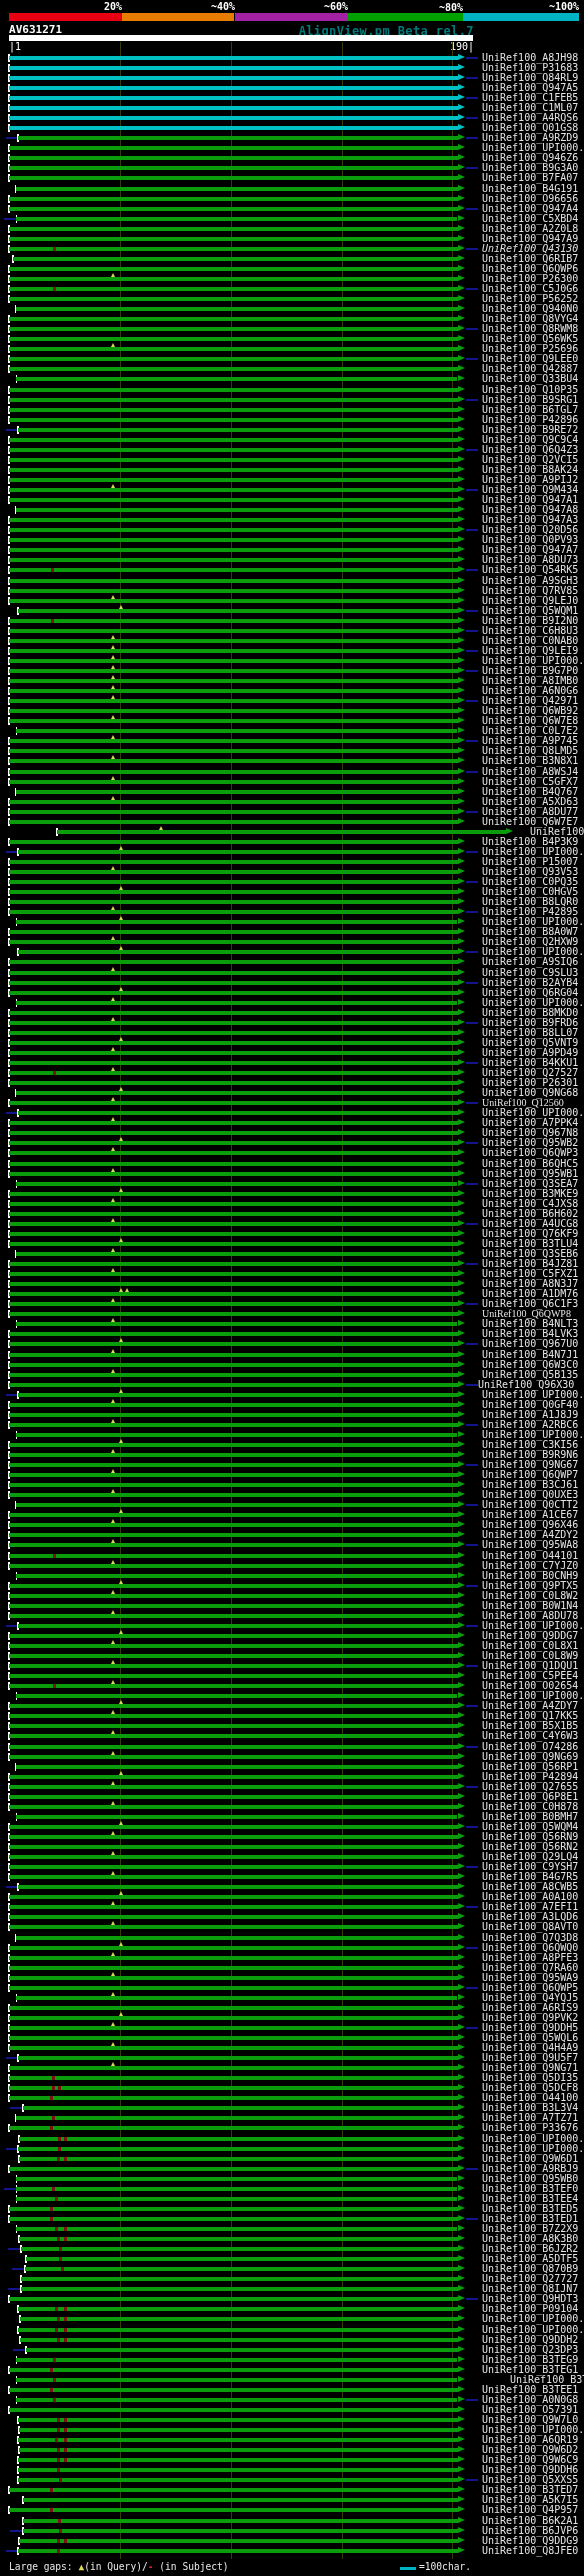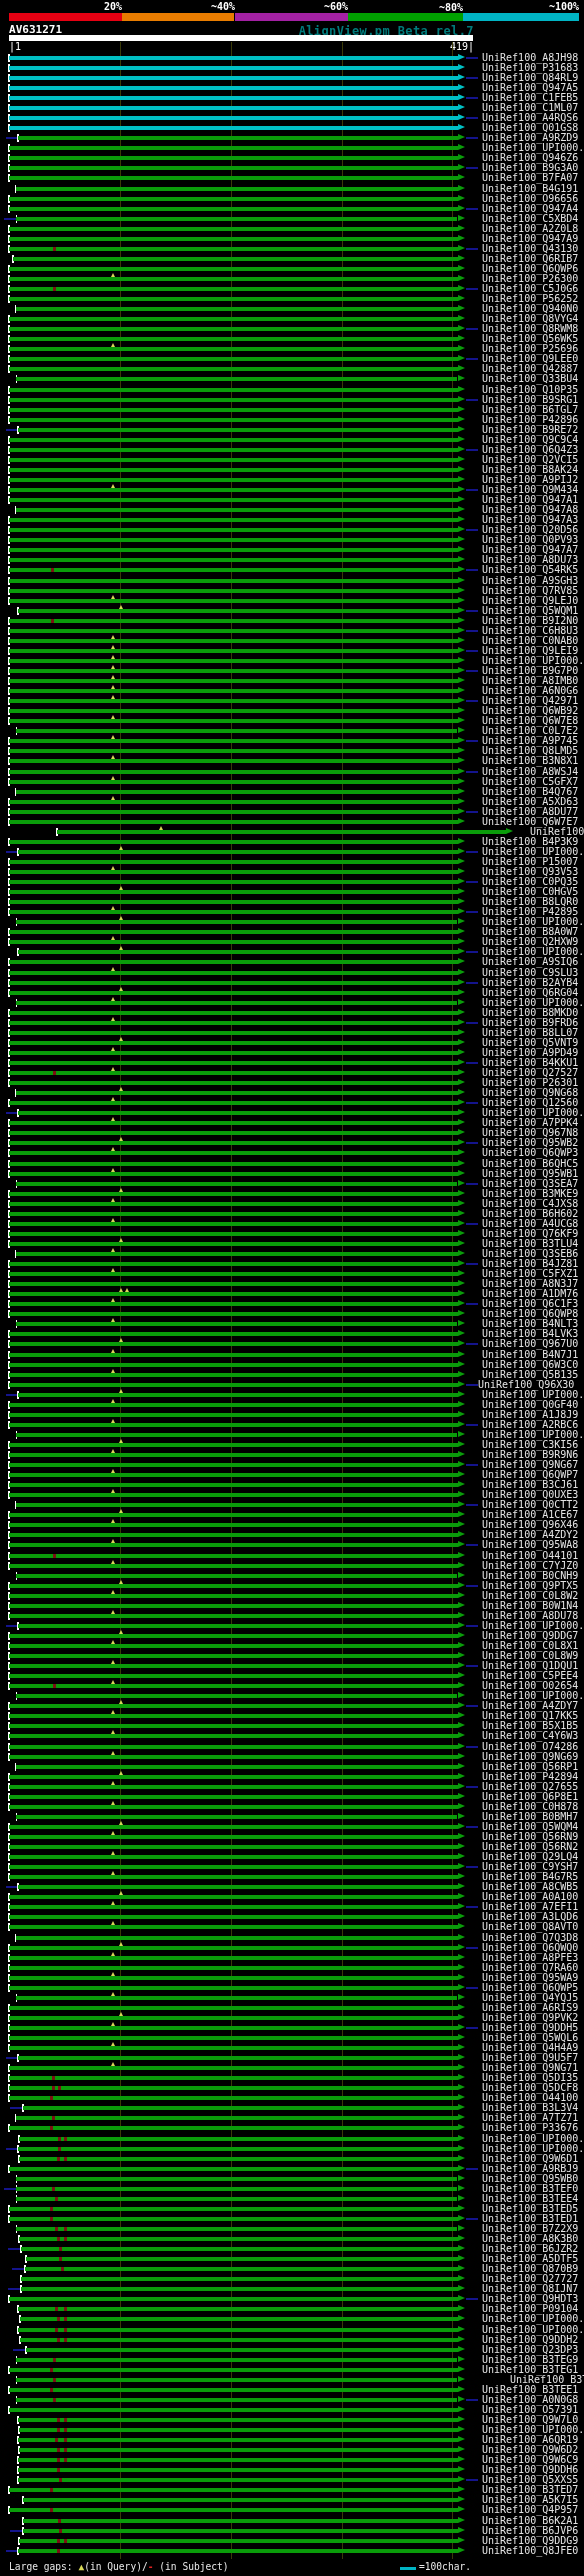--- a/index.html
+++ b/index.html
@@ -43,21 +43,21 @@
     <div class="abs seg" style="left: 235px; width: 113px; background: rgb(163, 33, 163); top: 12.8px; height: 8.2px;"></div>
     <div class="abs seg" style="left: 348px; width: 115px; background: rgb(0, 160, 0); top: 12.8px; height: 8.2px;"></div>
     <div class="abs seg" style="left: 463px; width: 116px; background: rgb(0, 180, 196); top: 12.8px; height: 8.2px;"></div>
   </div>
 
 <div class="abs" id="query-id">AV631271</div>
 <div class="abs" id="app-title">AlignView.pm Beta rel.7</div>
 
 <div class="abs" id="query-bar"></div>
 <div class="abs" id="ruler-start">|1</div>
-<div class="abs" id="ruler-end">419|</div>
+<div class="abs" id="ruler-end">190|</div>
 
 <div id="plot">
     <div class="abs gridline" style="left: 120px; background: rgb(58, 58, 8);"></div>
     <div class="abs gridline" style="left: 231px; background: rgb(58, 58, 8);"></div>
     <div class="abs gridline" style="left: 342px; background: rgb(58, 58, 8);"></div>
     <div class="abs gridline" style="left: 452px; background: rgb(58, 58, 8);"></div>
     <div class="abs" style="left: 0px; top: 55px; width: 585px; height: 10px;">
       <div class="abs tick" style="left: 8.2px; top: -0.9px;"></div>
       <div class="abs bar" style="left: 9.1px; width: 449px; top: 0.9px; background: rgb(0, 192, 196);"></div>
       <div class="abs arrow" style="left: 458px; top: -0.9px; border-left: 7.3px solid rgb(0, 192, 196);"></div>
@@ -173,21 +173,21 @@
       <div class="abs bar" style="left: 9.1px; width: 449px; top: 0.9px; background: rgb(10, 156, 10);"></div>
       <div class="abs arrow" style="left: 458px; top: -0.9px; border-left: 7.3px solid rgb(10, 156, 10);"></div>
       <div class="abs row-label" style="left: 482px; top: -1.8px;">UniRef100_A2Z0L8</div>
     </div>
     <div class="abs" style="left: 0px; top: 236px; width: 585px; height: 10px;">
       <div class="abs tick" style="left: 8.2px; top: -0.9px;"></div>
       <div class="abs bar" style="left: 9.1px; width: 449px; top: 0.9px; background: rgb(10, 156, 10);"></div>
       <div class="abs arrow" style="left: 458px; top: -0.9px; border-left: 7.3px solid rgb(10, 156, 10);"></div>
       <div class="abs row-label" style="left: 482px; top: -1.8px;">UniRef100_Q947A9</div>
     </div>
-    <div class="abs" style="left: 0px; top: 246px; width: 585px; height: 10px;">
+    <div class="abs" style="left: 0px; top: 246px; width: 585px; height: 10px; font-style: italic;">
       <div class="abs tick" style="left: 8.2px; top: -0.9px;"></div>
       <div class="abs bar" style="left: 9.1px; width: 449px; top: 0.9px; background: rgb(10, 156, 10);"></div>
       <div class="abs arrow" style="left: 458px; top: -0.9px; border-left: 7.3px solid rgb(10, 156, 10);"></div>
       <div class="abs flank" style="left: 466px; width: 12px; top: 1.8px;"></div>
       <div class="abs gapmark" style="left: 53px; top: 0.9px;"></div>
       <div class="abs row-label" style="left: 482px; top: -1.8px;">UniRef100_Q43130</div>
     </div>
     <div class="abs" style="left: 0px; top: 256px; width: 585px; height: 10px;">
       <div class="abs tick" style="left: 12px; top: -0.9px;"></div>
       <div class="abs bar" style="left: 12.8px; width: 445px; top: 0.9px; background: rgb(10, 156, 10);"></div>
@@ -747,21 +747,21 @@
       <div class="abs arrow" style="left: 458px; top: -0.9px; border-left: 7.3px solid rgb(10, 156, 10);"></div>
       <div class="abs row-label" style="left: 482px; top: -1.8px;">UniRef100_P26301</div>
     </div>
     <div class="abs" style="left: 0px; top: 1090px; width: 585px; height: 10px;">
       <div class="abs tick" style="left: 14.6px; top: -0.9px;"></div>
       <div class="abs bar" style="left: 15.5px; width: 442px; top: 0.9px; background: rgb(10, 156, 10);"></div>
       <div class="abs arrow" style="left: 458px; top: -0.9px; border-left: 7.3px solid rgb(10, 156, 10);"></div>
       <div class="abs tri" style="left: 119px; top: -2.7px;"></div>
       <div class="abs row-label" style="left: 482px; top: -1.8px;">UniRef100_Q9NG68</div>
     </div>
-    <div class="abs" style="left: 0px; top: 1100px; width: 521px; height: 10px;">
+    <div class="abs" style="left: 0px; top: 1100px; width: 521px; height: 10px; font-family: Liberation Serif, serif;">
       <div class="abs tick" style="left: 8.2px; top: -0.9px;"></div>
       <div class="abs bar" style="left: 9.1px; width: 449px; top: 0.9px; background: rgb(10, 156, 10);"></div>
       <div class="abs arrow" style="left: 458px; top: -0.9px; border-left: 7.3px solid rgb(10, 156, 10);"></div>
       <div class="abs flank" style="left: 466px; width: 12px; top: 1.8px;"></div>
       <div class="abs tri" style="left: 111px; top: -2.7px;"></div>
       <div class="abs row-label" style="left: 482px; top: -1.8px;">UniRef100_Q12560</div>
     </div>
     <div class="abs" style="left: 0px; top: 1110px; width: 585px; height: 10px;">
       <div class="abs flank" style="left: 5.5px; width: 12.8px; top: 1.8px;"></div>
       <div class="abs tick" style="left: 17.4px; top: -0.9px;"></div>
@@ -898,21 +898,21 @@
       <div class="abs bar" style="left: 9.1px; width: 449px; top: 0.9px; background: rgb(10, 156, 10);"></div>
       <div class="abs arrow" style="left: 458px; top: -0.9px; border-left: 7.3px solid rgb(10, 156, 10);"></div>
       <div class="abs flank" style="left: 466px; width: 12px; top: 1.8px;"></div>
       <div class="abs tri" style="left: 111px; top: -2.7px;"></div>
       <div class="abs row-label" style="left: 482px; top: -1.8px;">UniRef100_Q6C1F3</div>
     </div>
     <div class="abs" style="left: 0px; top: 1311px; width: 585px; height: 10px;">
       <div class="abs tick" style="left: 8.2px; top: -0.9px;"></div>
       <div class="abs bar" style="left: 9.1px; width: 449px; top: 0.9px; background: rgb(10, 156, 10);"></div>
       <div class="abs arrow" style="left: 458px; top: -0.9px; border-left: 7.3px solid rgb(10, 156, 10);"></div>
-      <div class="abs row-label" style="left: 482px; top: -1.8px;">UniRef100_Q6QWP8</div>
+      <div class="abs row-label" style="left: 482px; top: -1.8px; font-family: Liberation Serif, serif;">UniRef100_Q6QWP8</div>
     </div>
     <div class="abs" style="left: 0px; top: 1321px; width: 585px; height: 10px;">
       <div class="abs tick" style="left: 15.5px; top: -0.9px;"></div>
       <div class="abs bar" style="left: 16.4px; width: 441px; top: 0.9px; background: rgb(10, 156, 10);"></div>
       <div class="abs arrow" style="left: 458px; top: -0.9px; border-left: 7.3px solid rgb(10, 156, 10);"></div>
       <div class="abs tri" style="left: 111px; top: -2.7px;"></div>
       <div class="abs row-label" style="left: 482px; top: -1.8px;">UniRef100_B4NLT3</div>
     </div>
     <div class="abs" style="left: 0px; top: 1331px; width: 585px; height: 10px;">
       <div class="abs tick" style="left: 8.2px; top: -0.9px;"></div>

